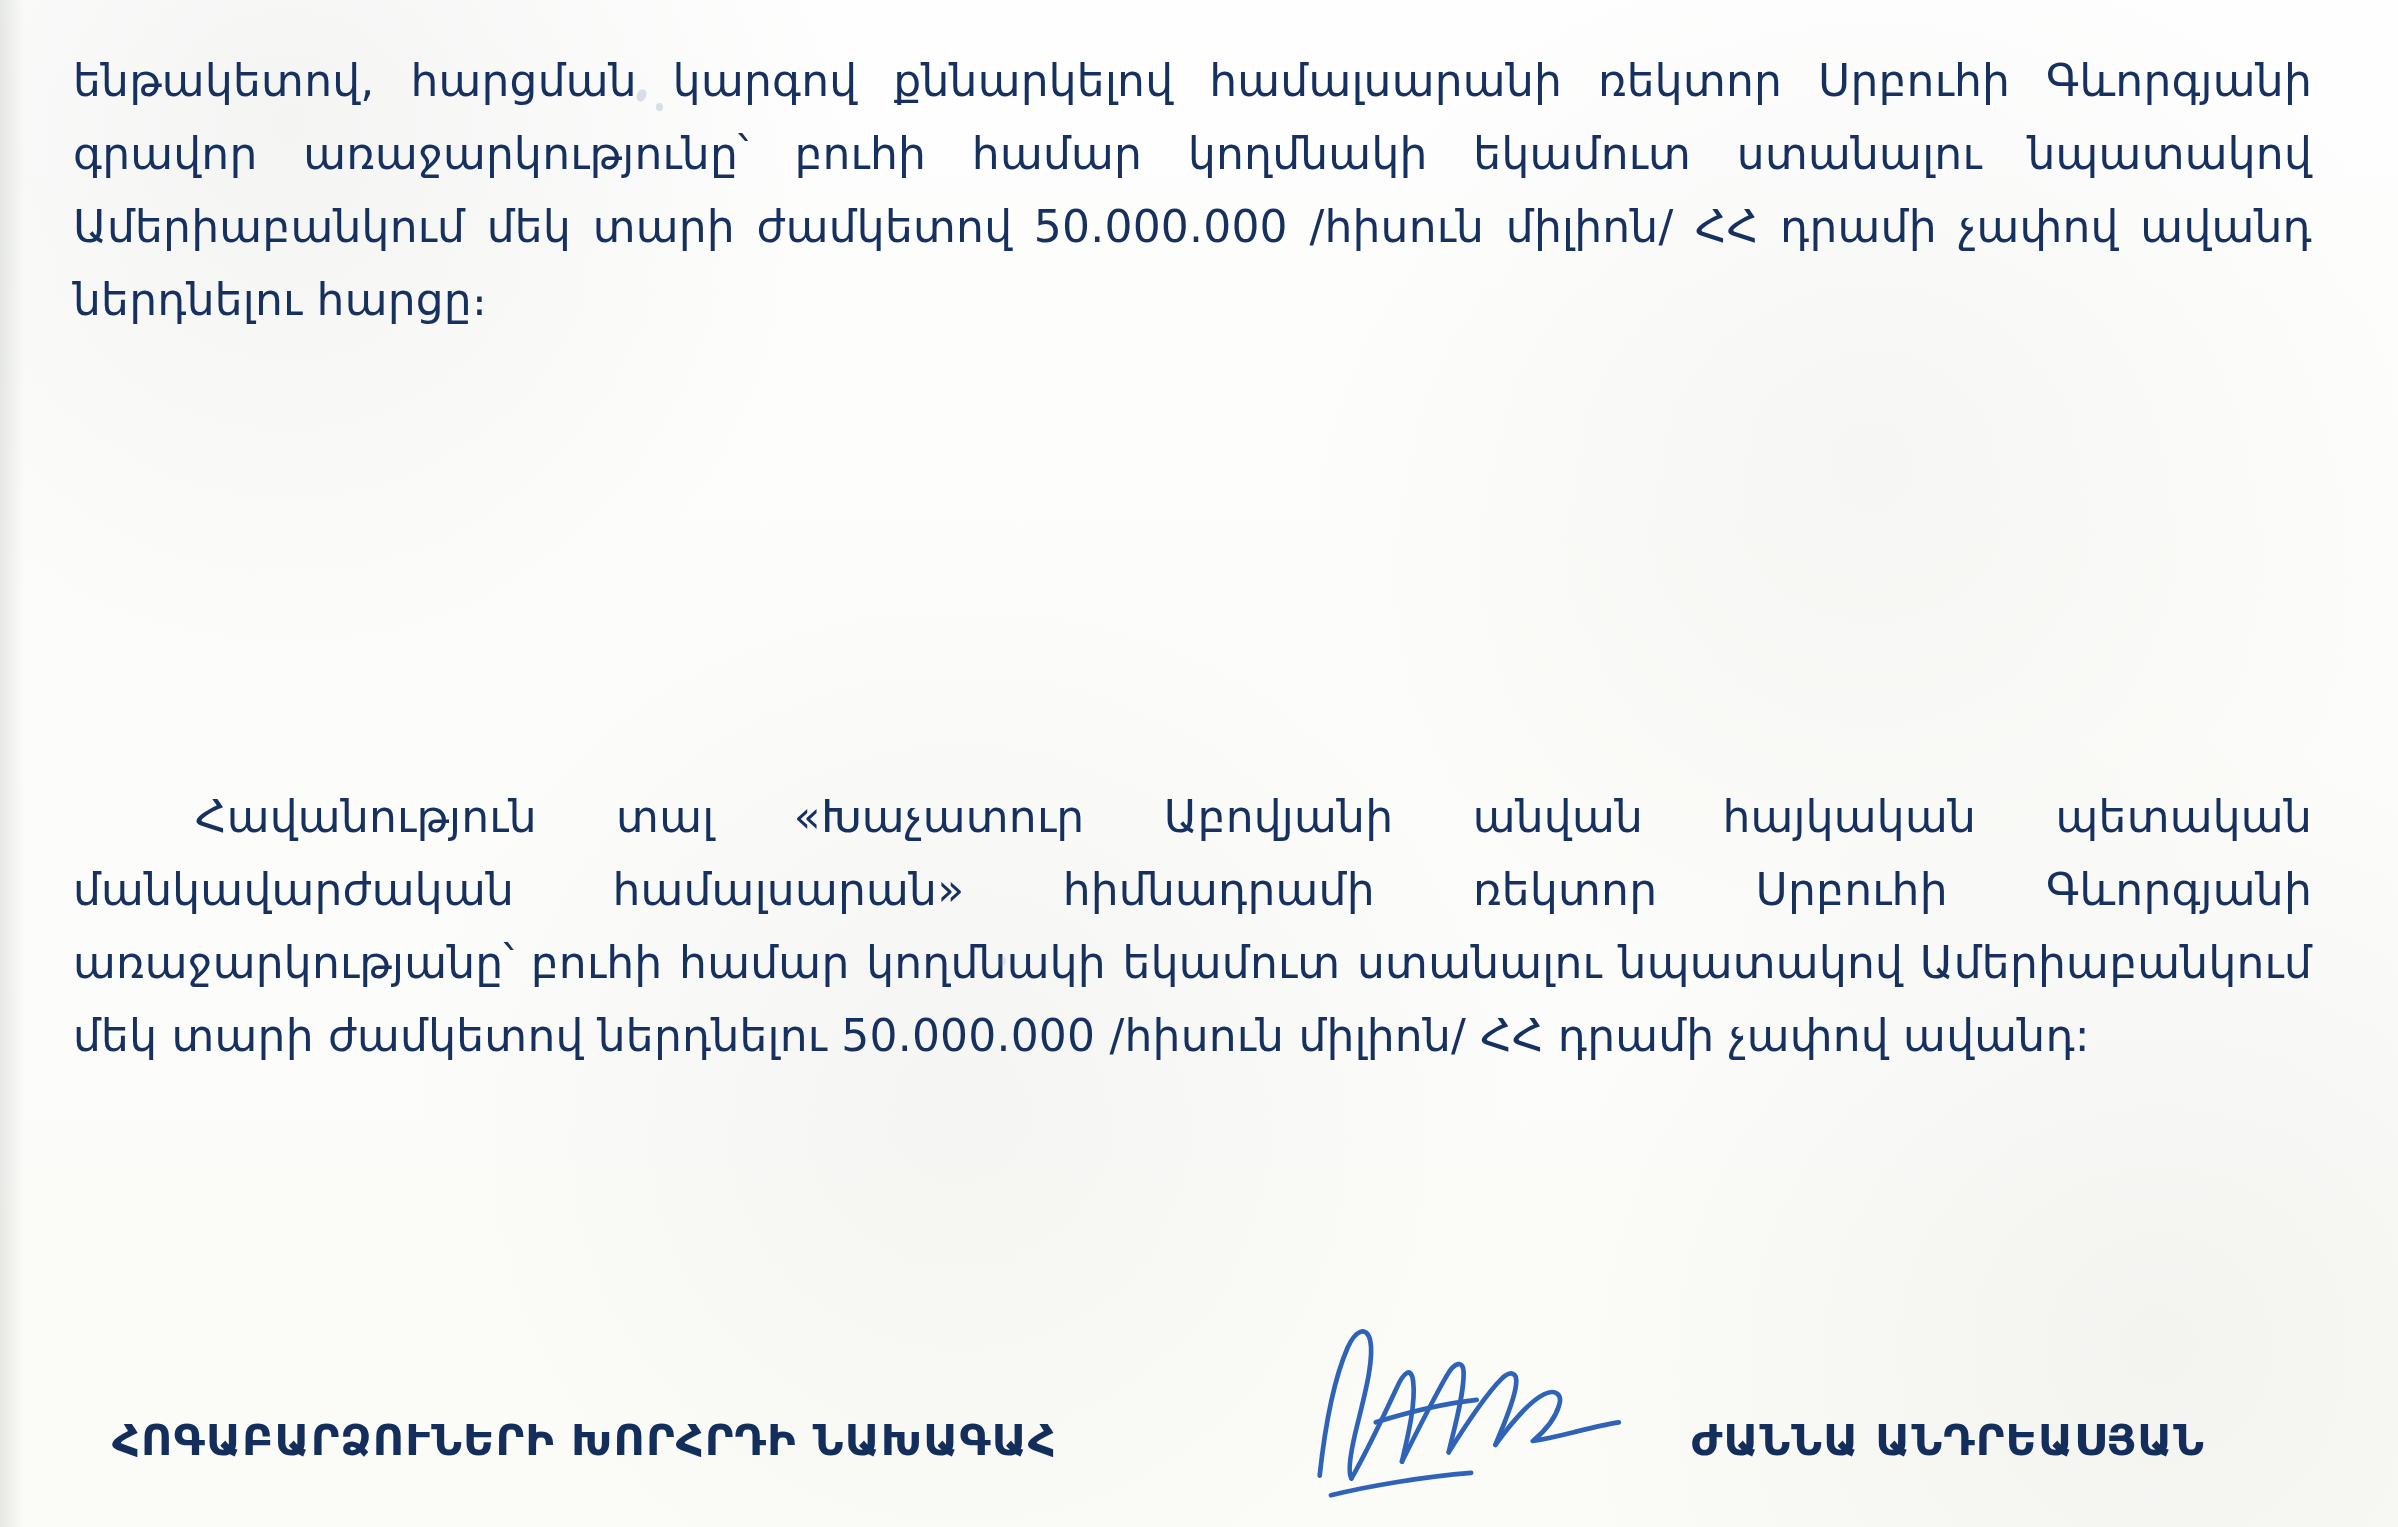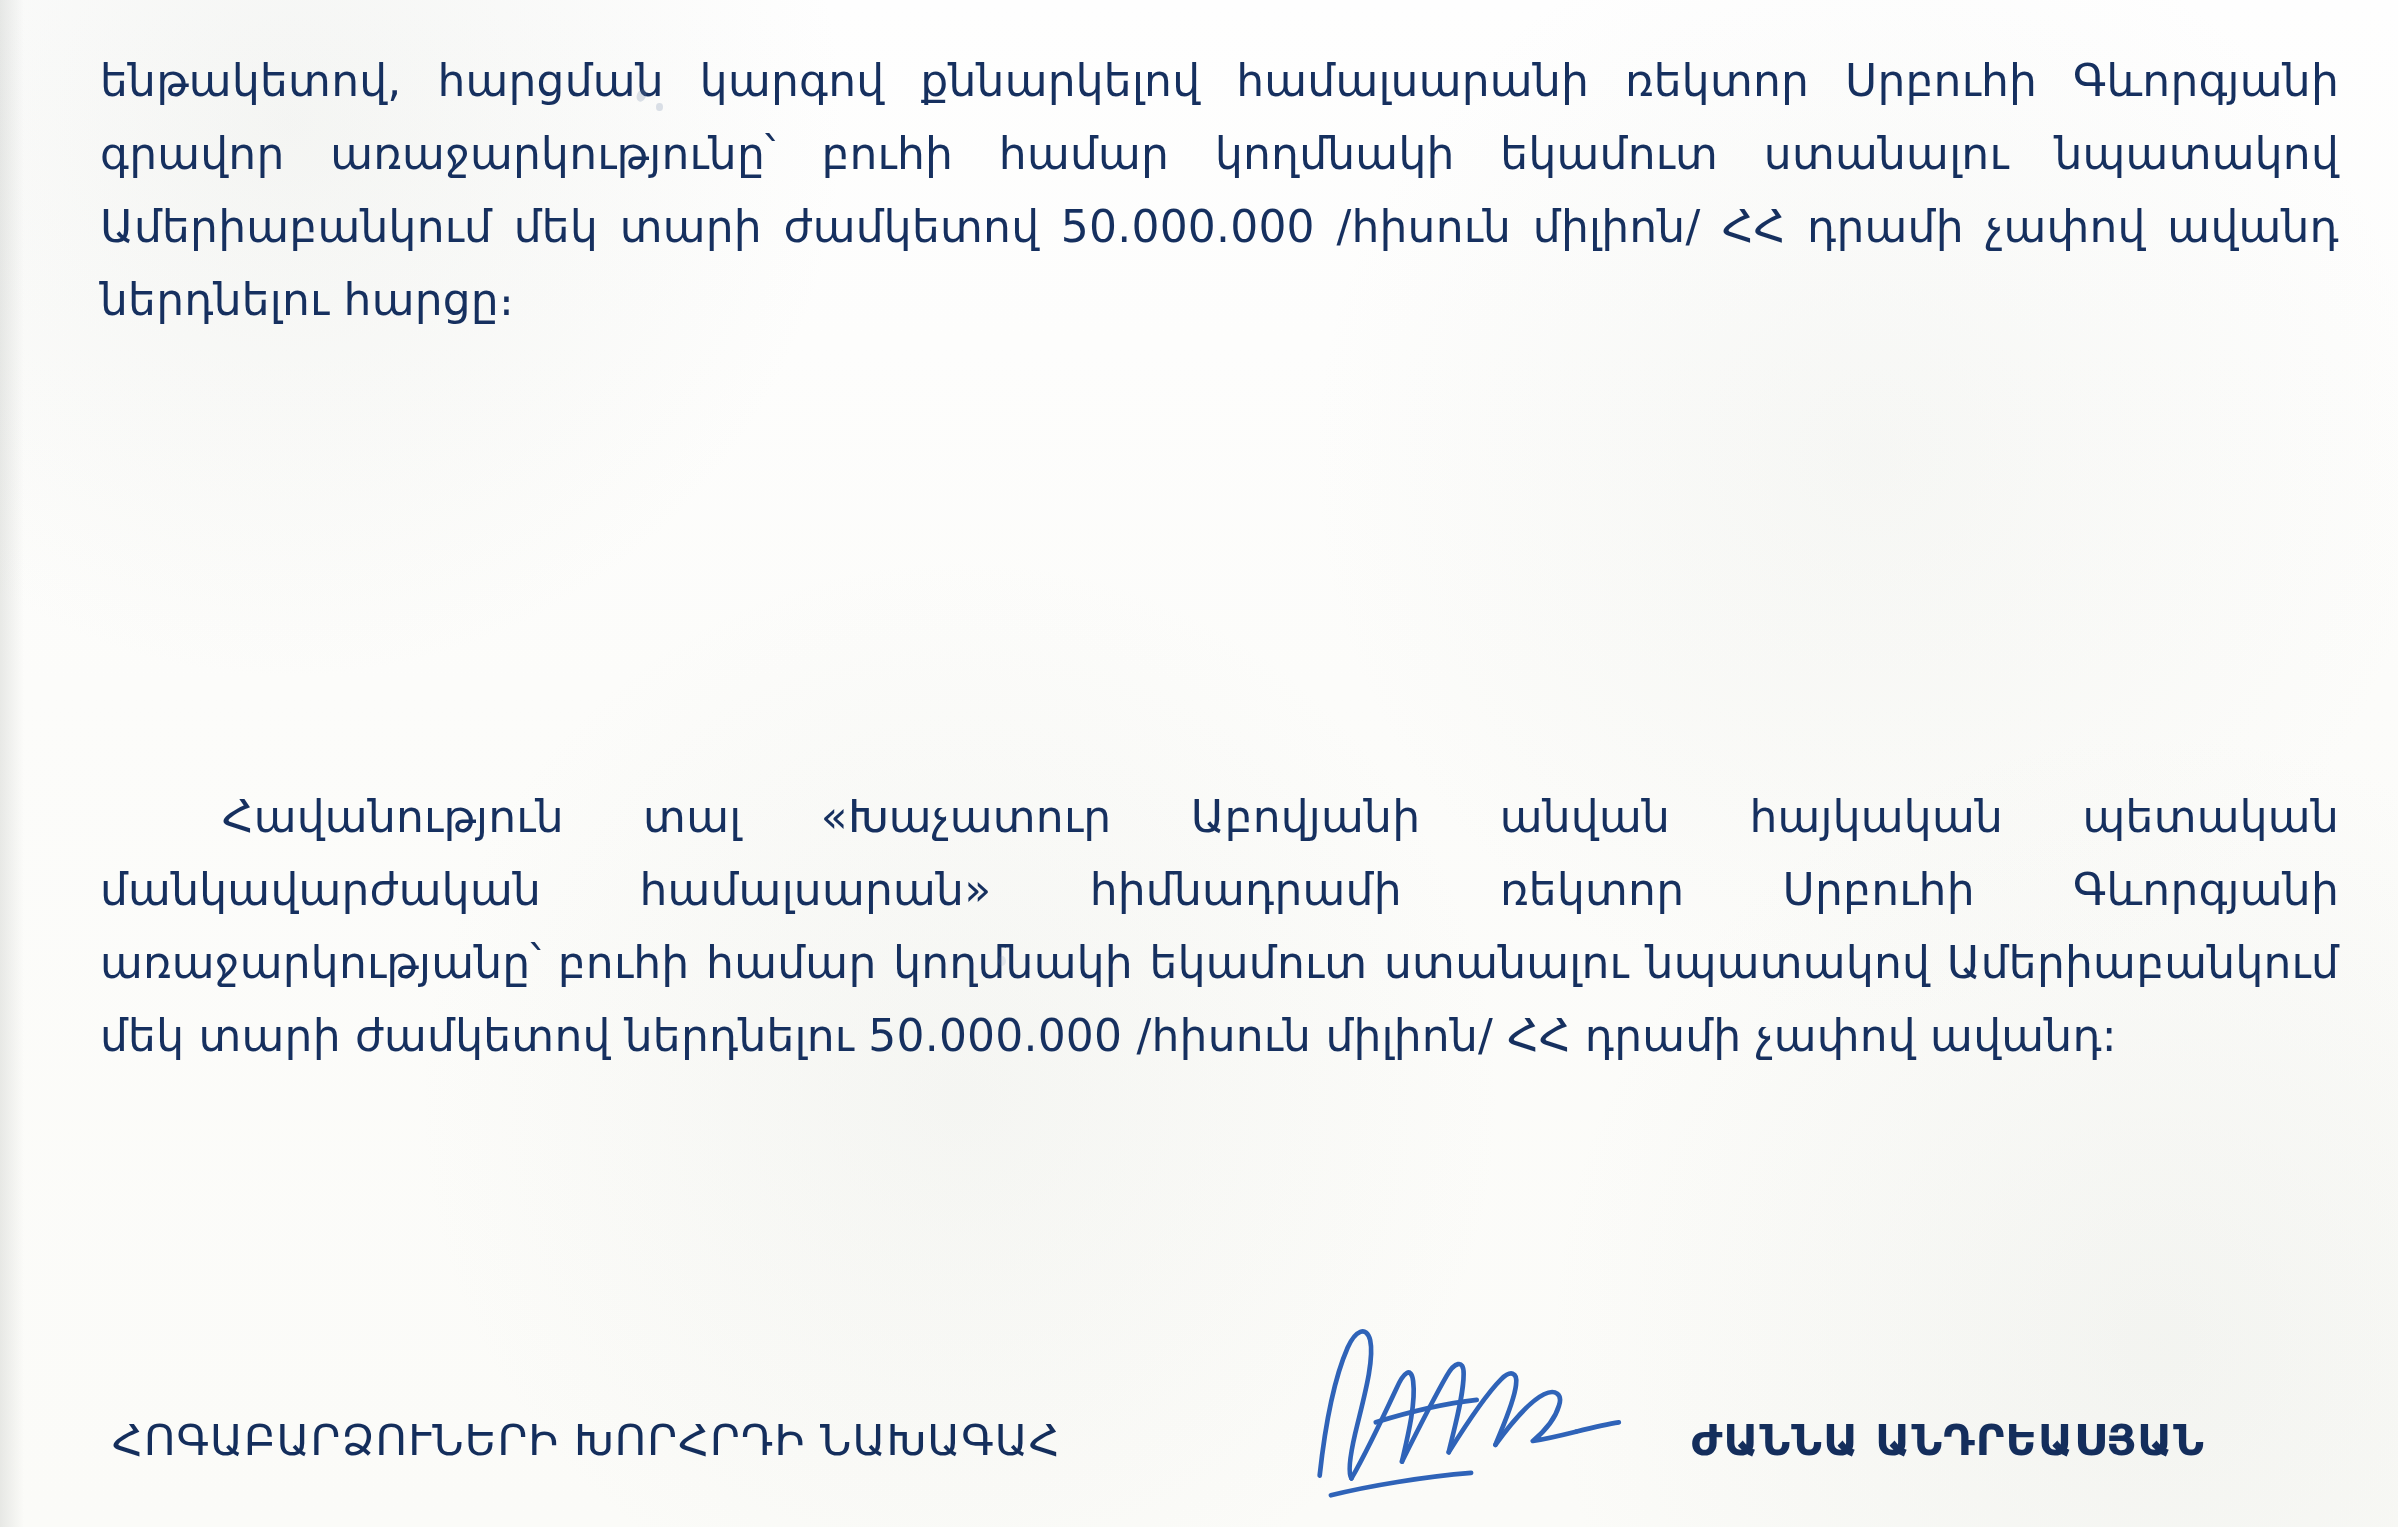--- a/index.html
+++ b/index.html
@@ -35,21 +35,20 @@
     top: 0;
     width: 2249px;
     height: 100%;
   }
   .para {
     color: #16305f;
     font-size: 44px;
     line-height: 73px;
     text-align: justify;
     letter-spacing: 0.2px;
-    margin-left: 27px;
   }
   .para-top {
     position: absolute;
     top: 0px;
     left: 0px;
     width: 2239px;
   }
   .heading {
     position: absolute;
     top: 543px;
@@ -77,21 +76,21 @@
     left: 56px;
     width: 2249px;
     height: 84px;
   }
   .sign-left {
     position: absolute;
     left: 56px;
     top: 0;
     color: #142e5c;
     font-size: 43px;
-    font-weight: normal;
+    font-weight: bold;
     letter-spacing: 1.1px;
     white-space: nowrap;
   }
   .sign-right {
     position: absolute;
     left: 1635px;
     top: 0;
     color: #142e5c;
     font-size: 43px;
     font-weight: bold;

